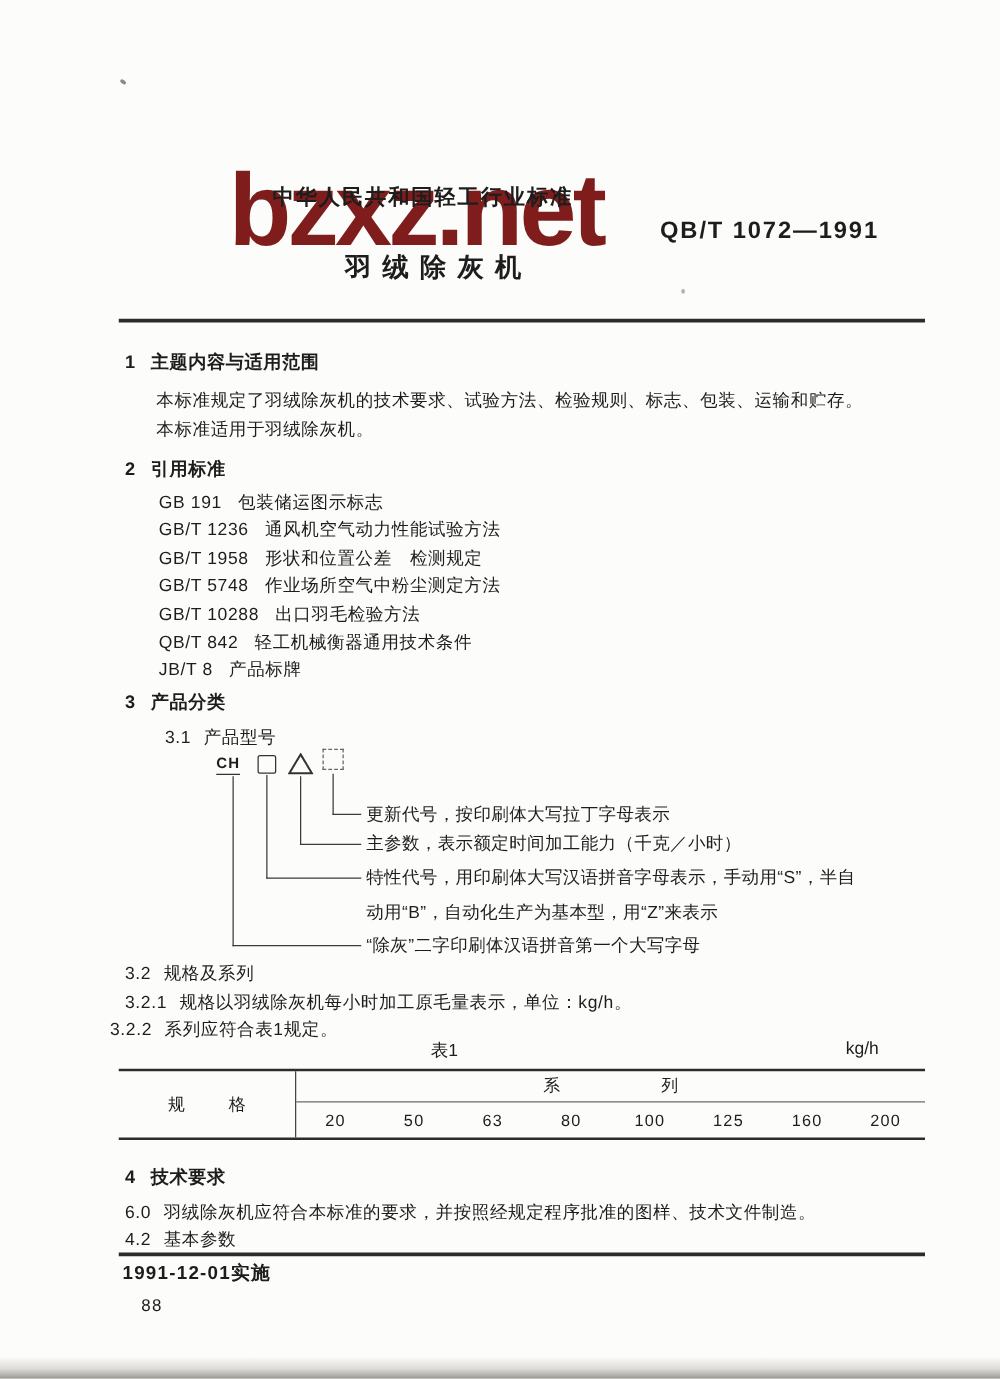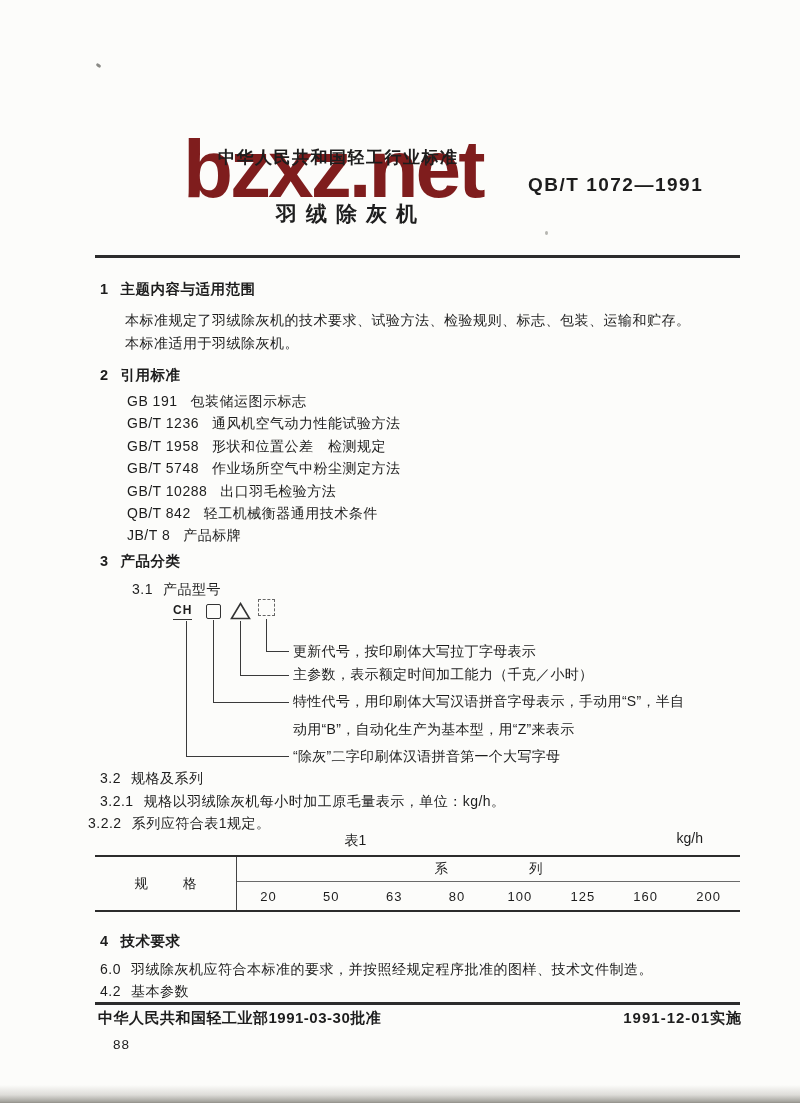--- a/index.html
+++ b/index.html
@@ -160,19 +160,18 @@
   </div>
   <div class="abs h-sub z2" style="left:100px; top:961px;">
     <span class="num">6.0</span><span>羽绒除灰机应符合本标准的要求，并按照经规定程序批准的图样、技术文件制造。</span>
   </div>
   <div class="abs h-sub z2" style="left:100px; top:983px;">
     <span class="num">4.2</span><span>基本参数</span>
   </div>
 
   <div class="rule" style="top:1002px;"></div>
   <div class="abs ftr-row">
-    <span class="ftr-l">中华人民共和国轻工业部1991-03-30批准</span>
     <span class="ftr-r">1991-12-01实施</span>
   </div>
   <div class="abs pagenum z2">88</div>
 
   <div class="bottom-band"></div>
 </div>
 
 </body></html>

